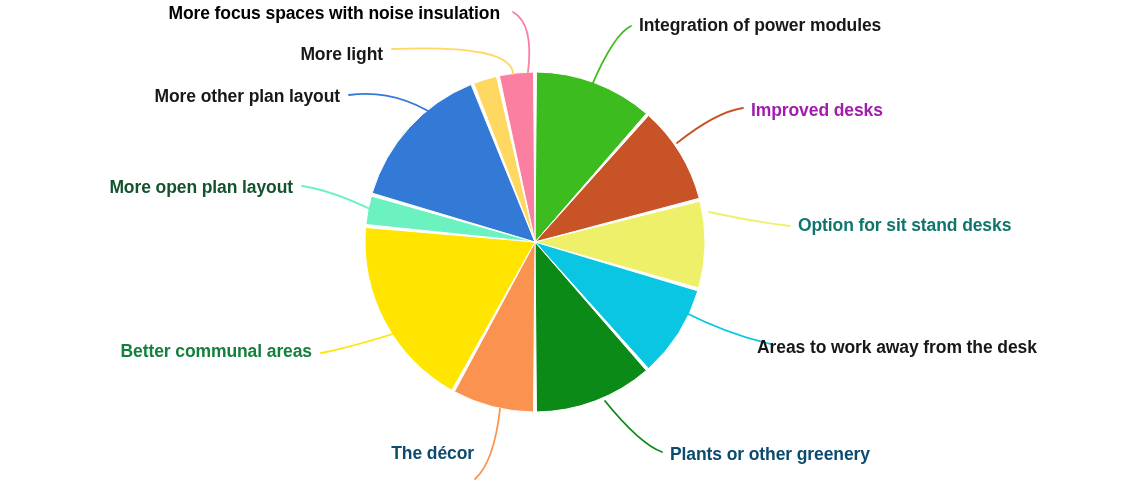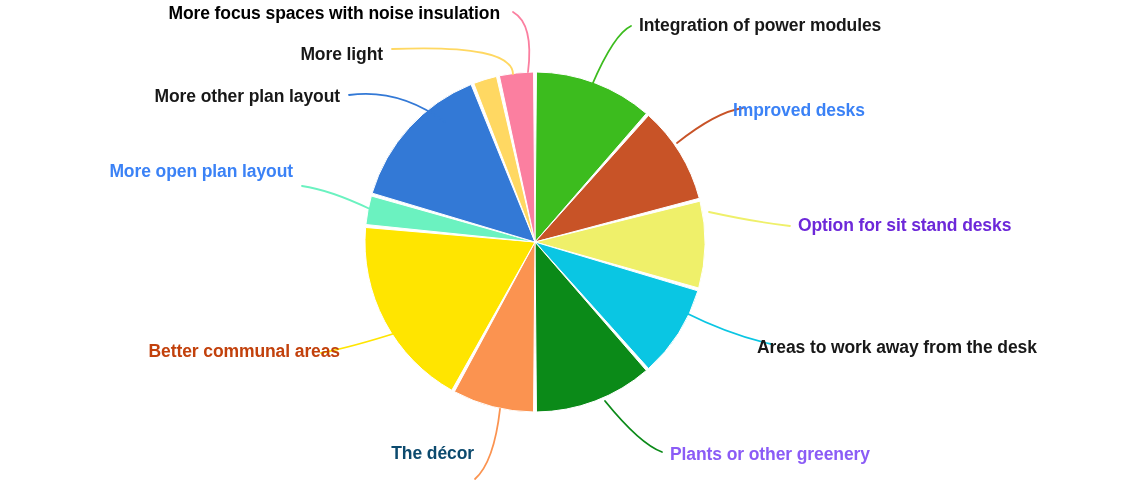--- a/index.html
+++ b/index.html
@@ -70,25 +70,25 @@
         <path d="M 399 332 Q 352 347 321 353" fill="none" stroke="#FFE500" stroke-width="1.8" stroke-linecap="round"></path>
         <path d="M 370 209 Q 330 190 302 186" fill="none" stroke="#6BF2C0" stroke-width="1.8" stroke-linecap="round"></path>
         <path d="M 445 122 Q 399 88 349 95" fill="none" stroke="#3379D6" stroke-width="1.8" stroke-linecap="round"></path>
         <path d="M 513 74 Q 512 44 392 49" fill="none" stroke="#FFD862" stroke-width="1.8" stroke-linecap="round"></path>
         <path d="M 528 72 Q 534 24 513 12" fill="none" stroke="#FB7FA0" stroke-width="1.8" stroke-linecap="round"></path>
       </g>
   </svg>
 
   <div id="labels-layer">
       <div class="pie-label anchor-start" style="left: 639px; top: 26px; color: rgb(24, 24, 24);">Integration of power modules</div>
-      <div class="pie-label anchor-start" style="left: 733px; top: 111px; color: #3b82f6;">Improved desks</div>
-      <div class="pie-label anchor-start" style="left: 798px; top: 226px; color: #6d28d9;">Option for sit stand desks</div>
+      <div class="pie-label anchor-start" style="left: 751px; top: 111px; color: #a21caf;">Improved desks</div>
+      <div class="pie-label anchor-start" style="left: 798px; top: 226px; color: #0f766e;">Option for sit stand desks</div>
       <div class="pie-label anchor-start" style="left: 757px; top: 348px; color: rgb(24, 24, 24);">Areas to work away from the desk</div>
-      <div class="pie-label anchor-start" style="left: 670px; top: 455px; color: #8b5cf6;">Plants or other greenery</div>
+      <div class="pie-label anchor-start" style="left: 670px; top: 455px; color: #0c4a6e;">Plants or other greenery</div>
       <div class="pie-label anchor-end" style="left: 466px; top: 454px; color: #0c4a6e; margin-left: 8px;">The décor</div>
-      <div class="pie-label anchor-end" style="left: 312px; top: 352px; color: #c2410c; margin-left: 28px;">Better communal areas</div>
-      <div class="pie-label anchor-end" style="left: 293px; top: 172px; color: #3b82f6;">More open plan layout</div>
+      <div class="pie-label anchor-end" style="left: 312px; top: 352px; color: #15803d;">Better communal areas</div>
+      <div class="pie-label anchor-end" style="left: 293px; top: 188px; color: #14532d;">More open plan layout</div>
       <div class="pie-label anchor-end" style="left: 340px; top: 97px; color: rgb(24, 24, 24);">More other plan layout</div>
       <div class="pie-label anchor-end" style="left: 383px; top: 55px; color: rgb(24, 24, 24);">More light</div>
       <div class="pie-label anchor-end" style="left: 500px; top: 14px; color: #000000;">More focus spaces with noise insulation</div>
     </div>
 
 </div>
 
 </body></html>

